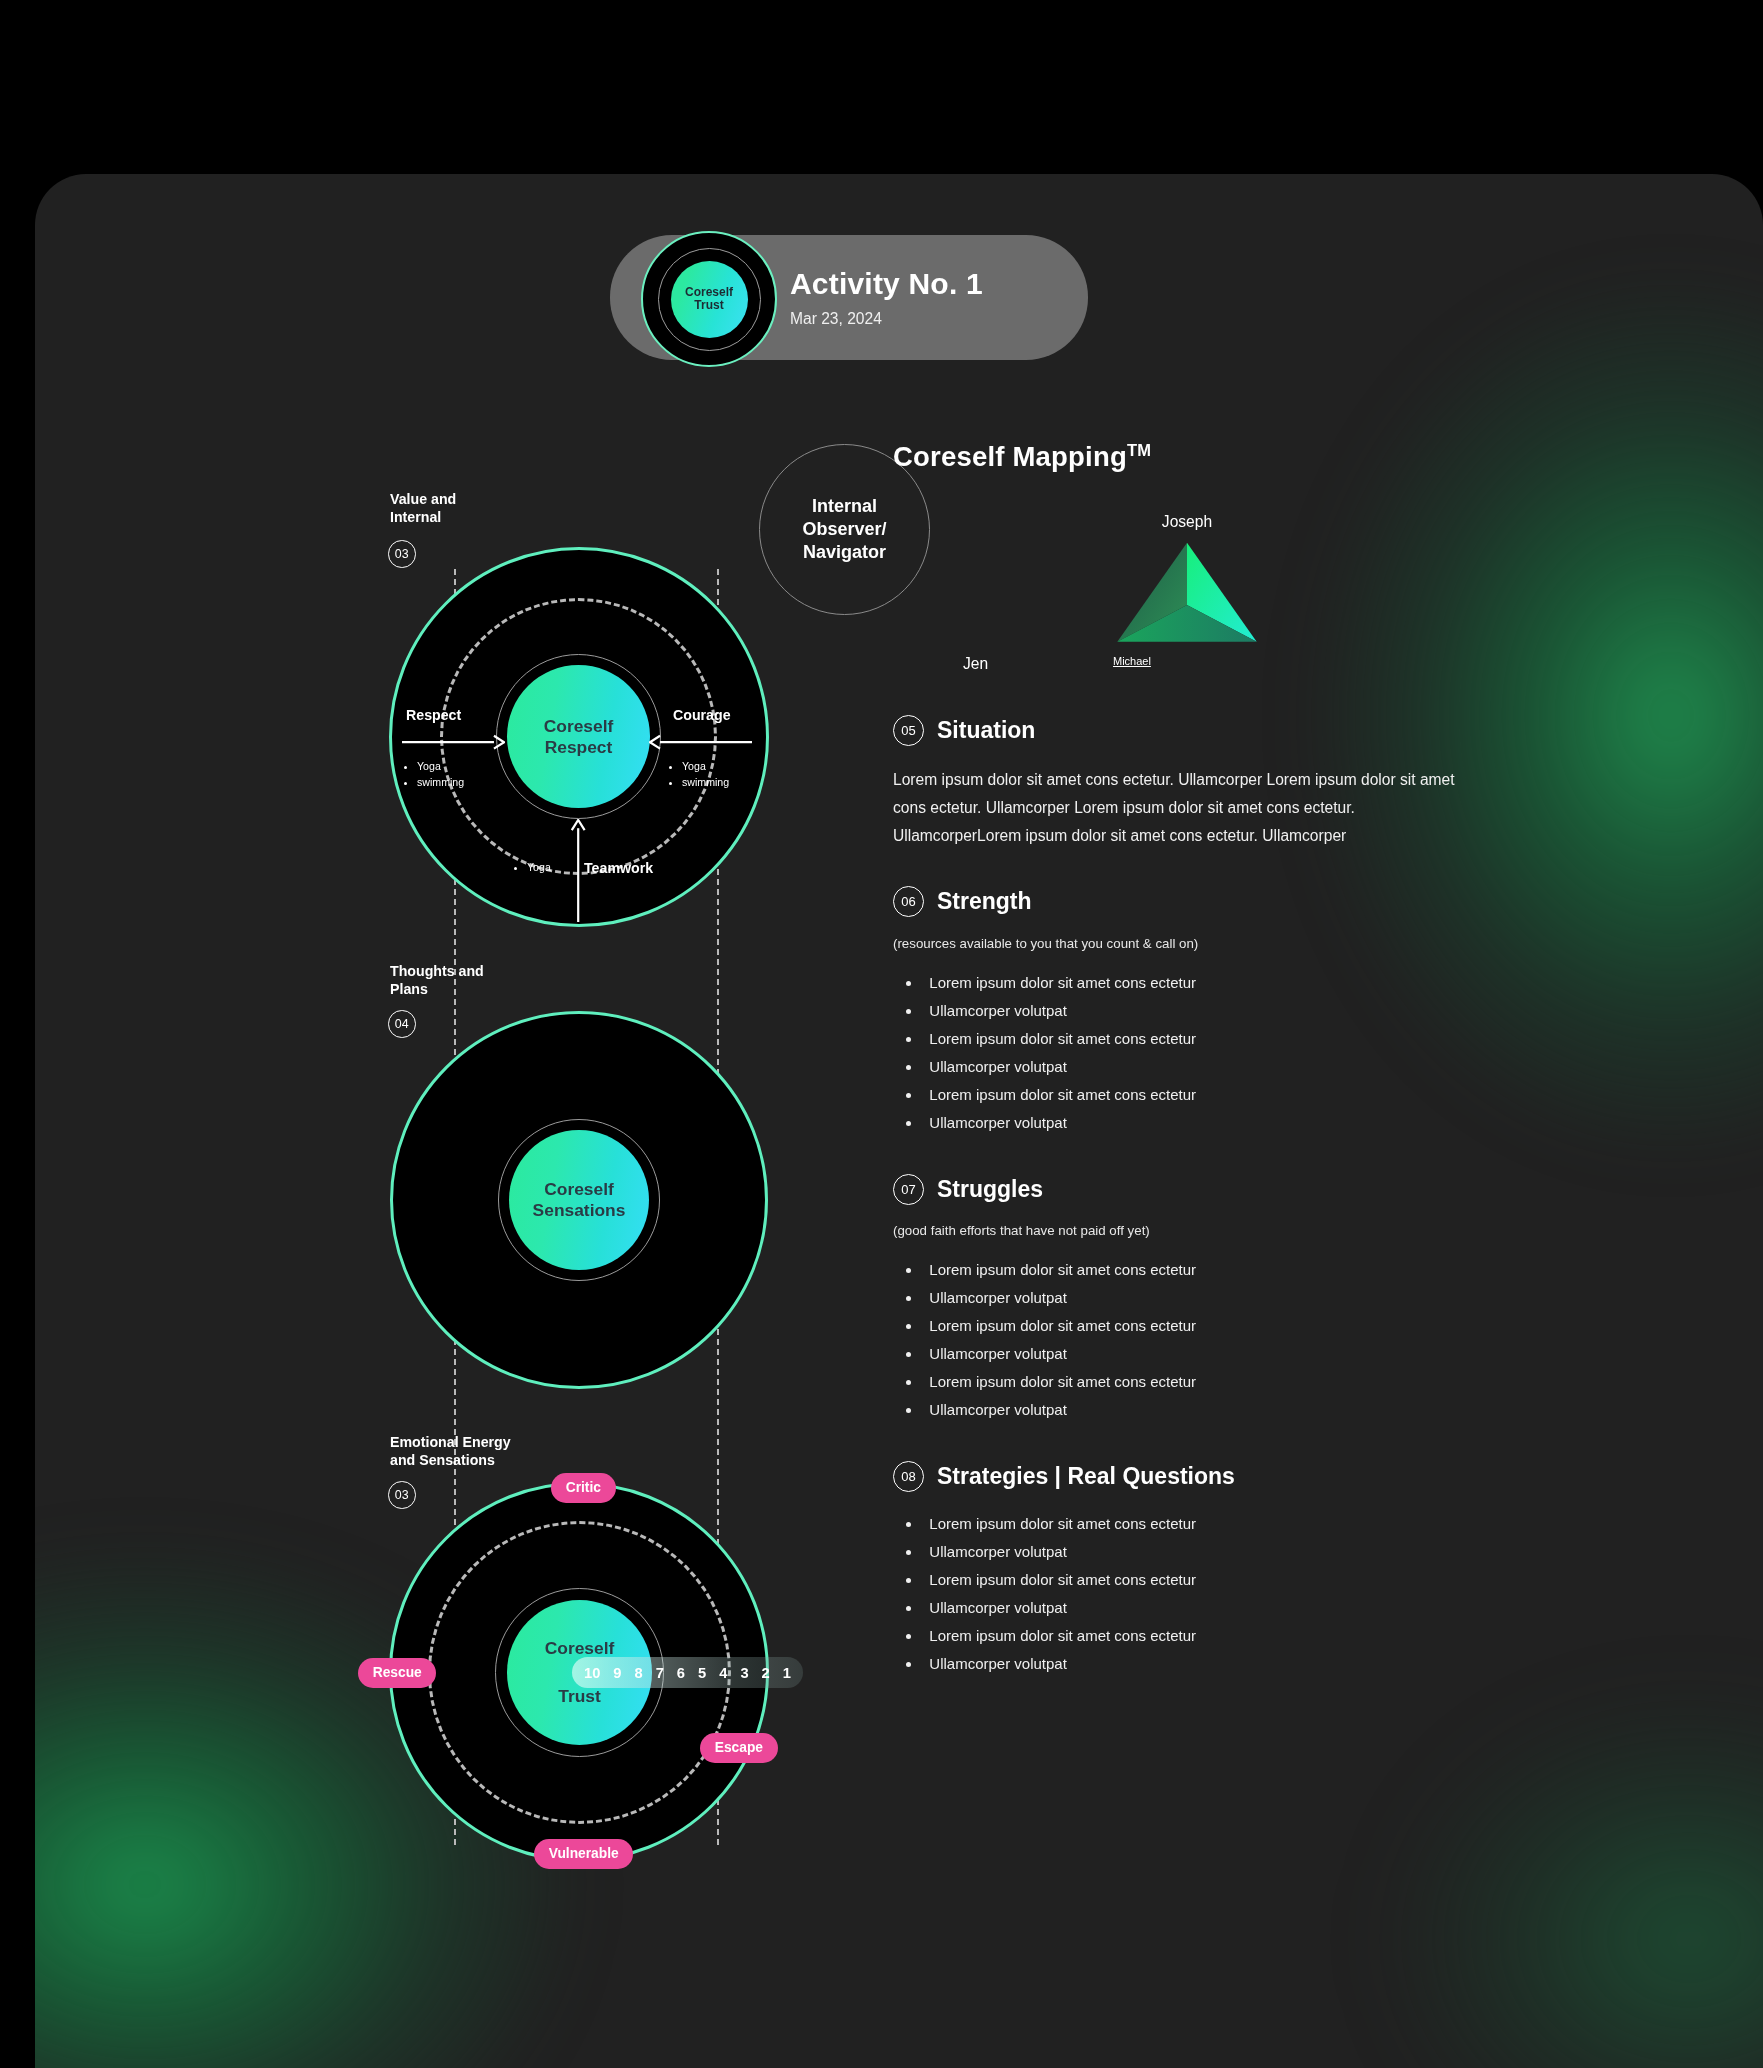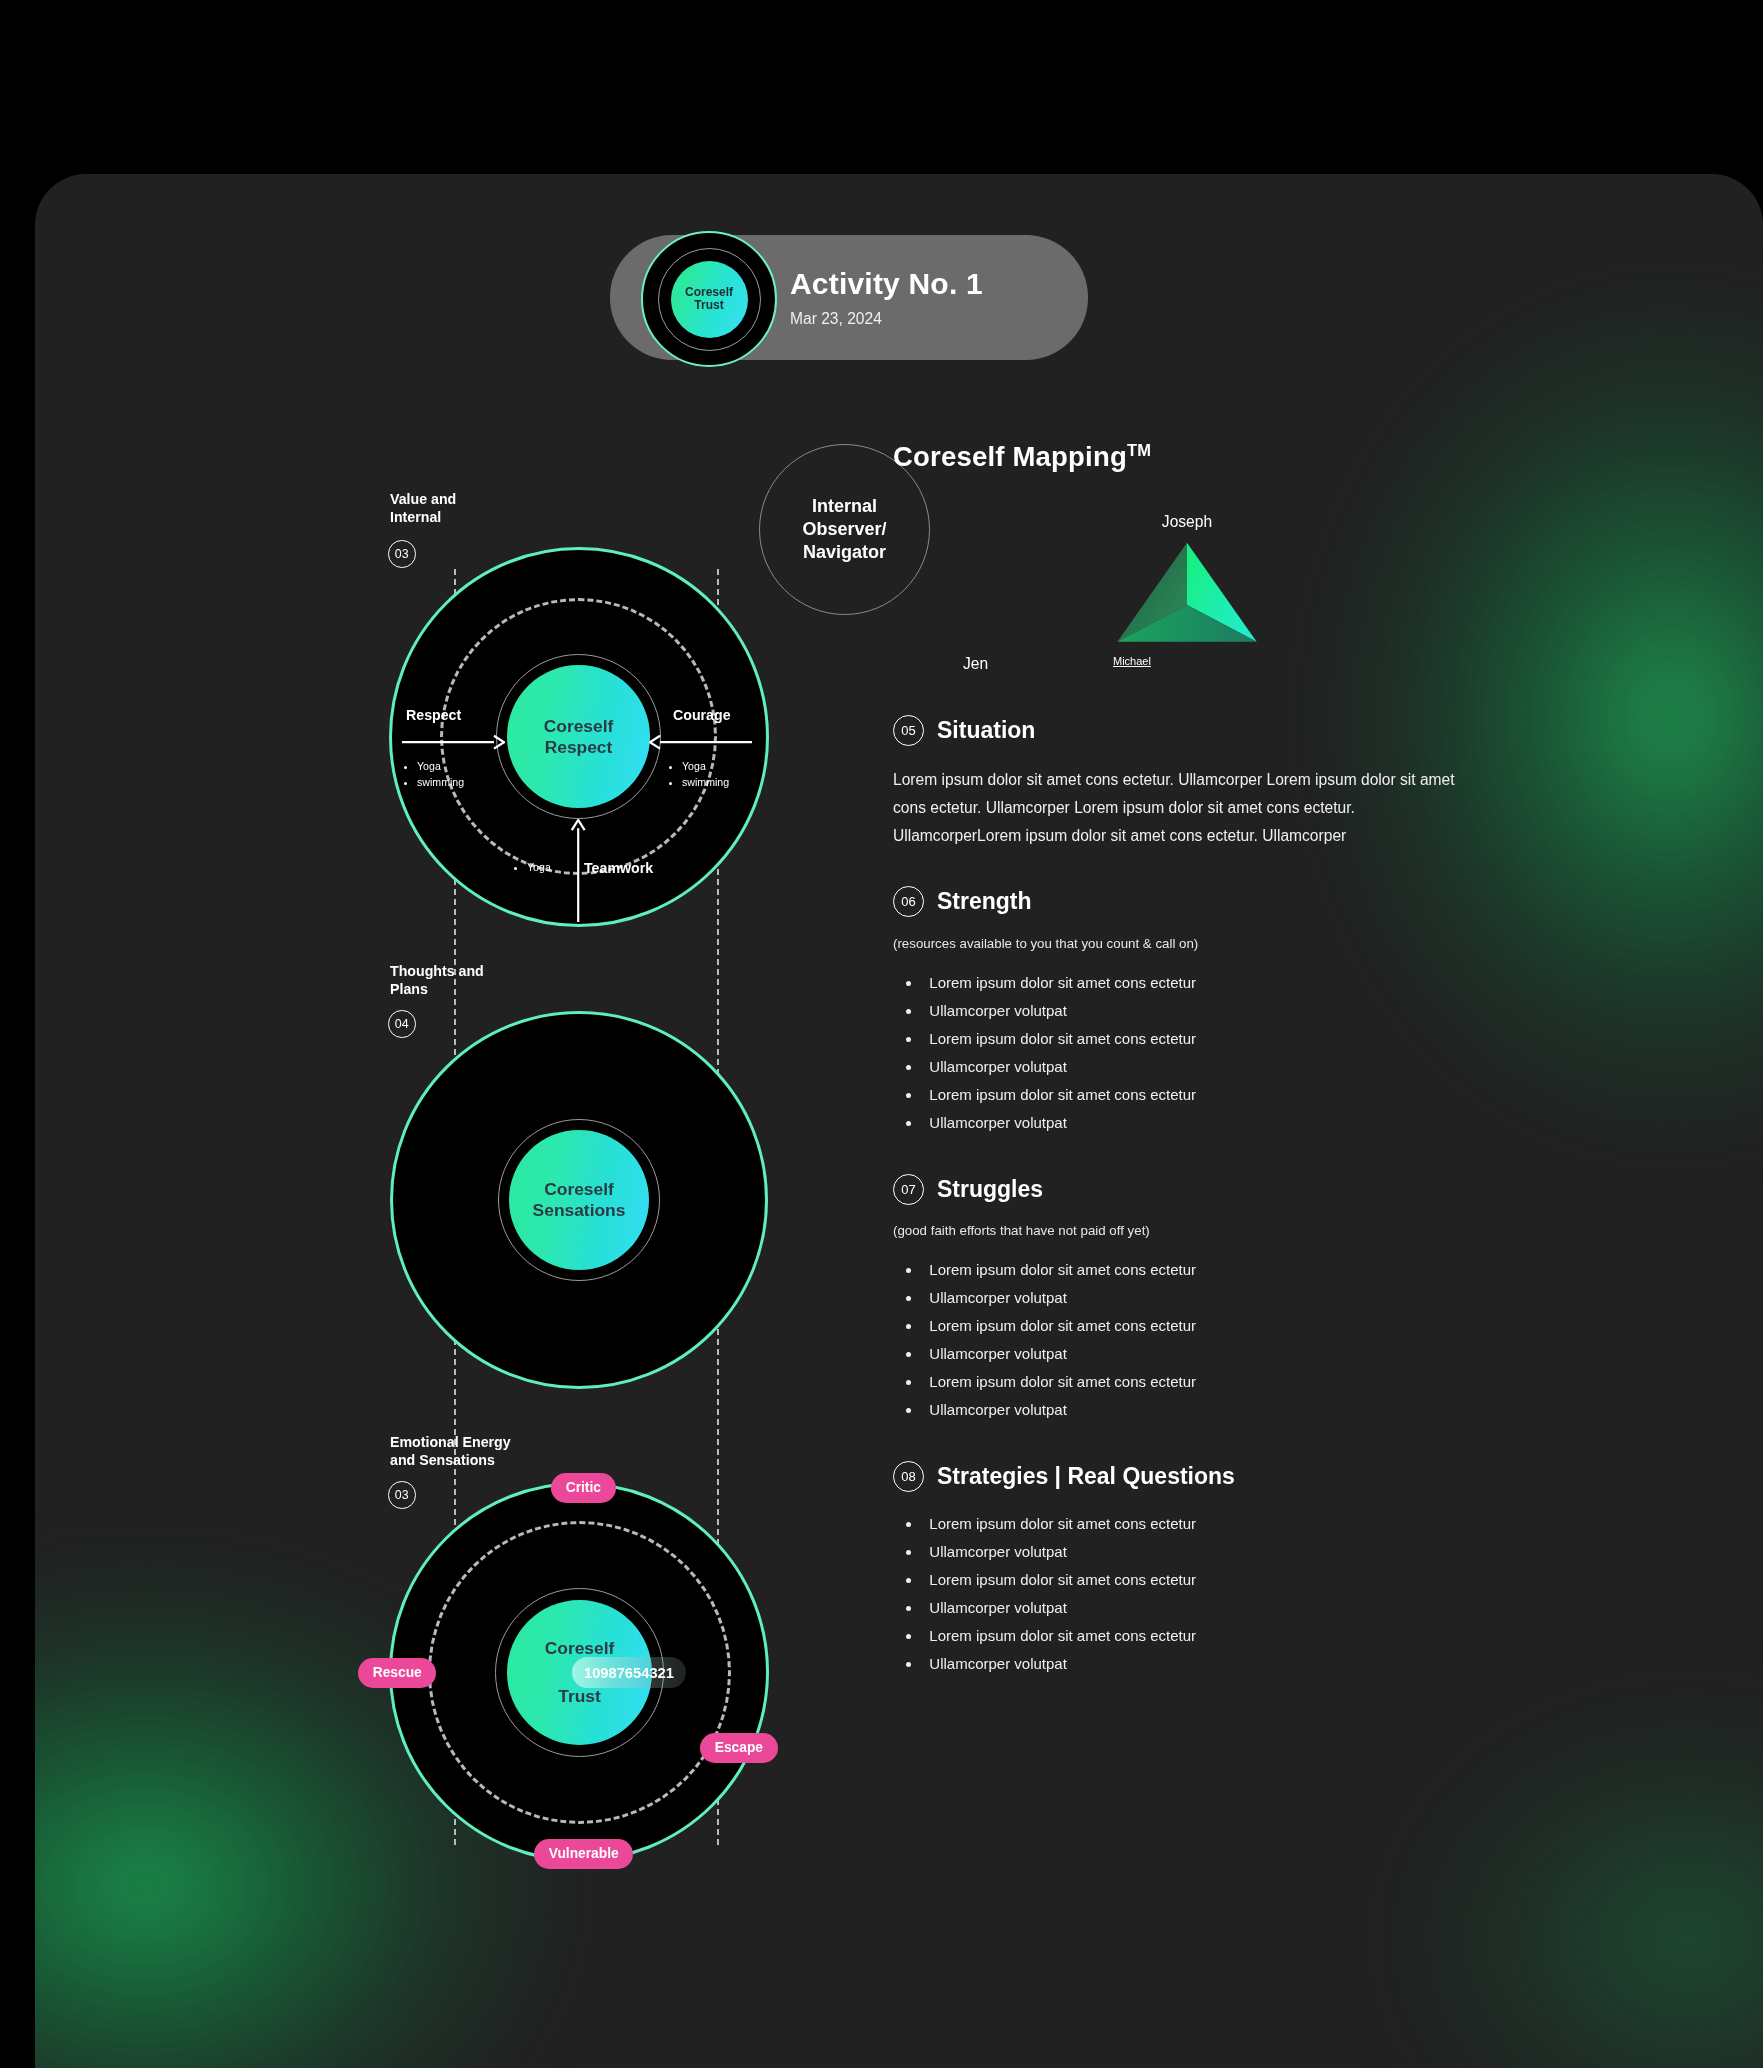--- a/index.html
+++ b/index.html
@@ -135,21 +135,21 @@
     background: #ec4899; color: #fff;
     font-size: 13.8px; font-weight: 700;
     padding: 7.3px 14.7px; border-radius: 16.5px;
   }
 
   .scale-pill {
     position: absolute; z-index: 9;
     height: 31px; border-radius: 15.6px;
     background: linear-gradient(90deg, rgba(235,255,252,.62) 0%, rgba(200,225,222,.42) 35%, rgba(150,175,172,.30) 70%, rgba(120,145,142,.24) 100%);
     display: flex; align-items: center; justify-content: center;
-    gap: 0; padding: 0 12px;
+    gap: 13px; padding: 0 12px;
   }
   .scale-pill span { color: #ffffff; font-size: 14.7px; font-weight: 600; }
 
   
   #observer {
     position: absolute; left: 759px; top: 444px;
     width: 171px; height: 171px; border-radius: 50%;
     border: 1.5px solid #8a8a8a;
     display: flex; align-items: center; justify-content: center;
     color: #fff; font-size: 18px; font-weight: 700; text-align: center; line-height: 1.28;

